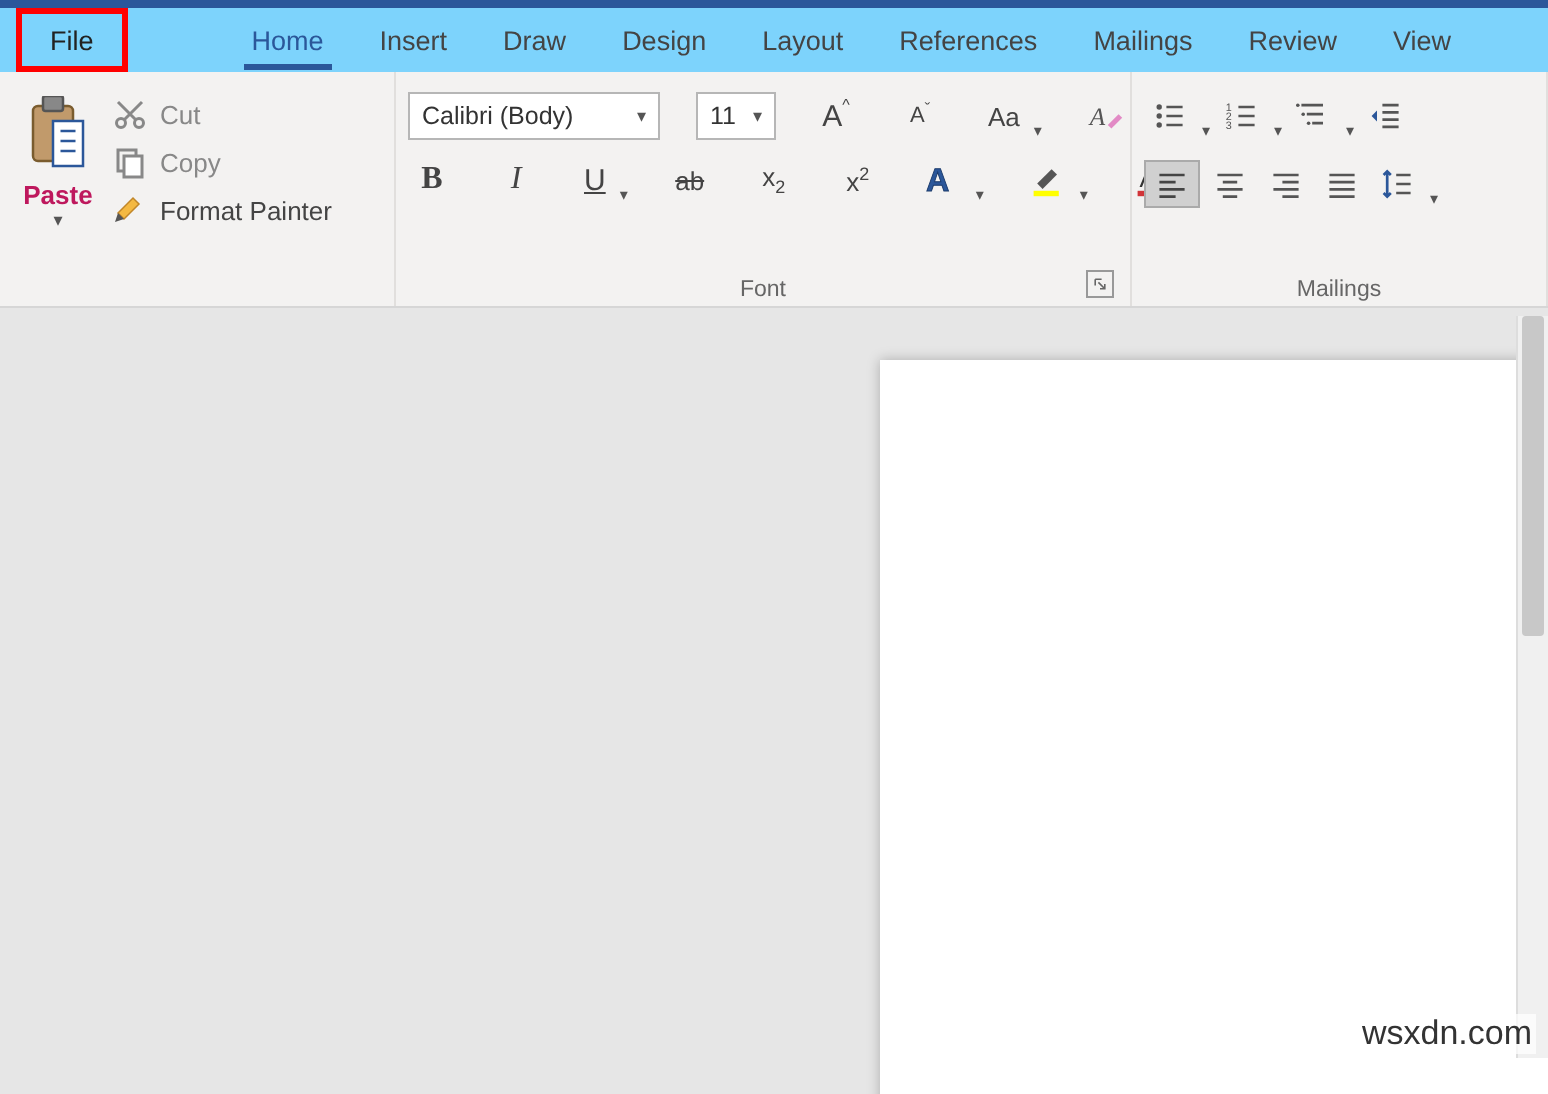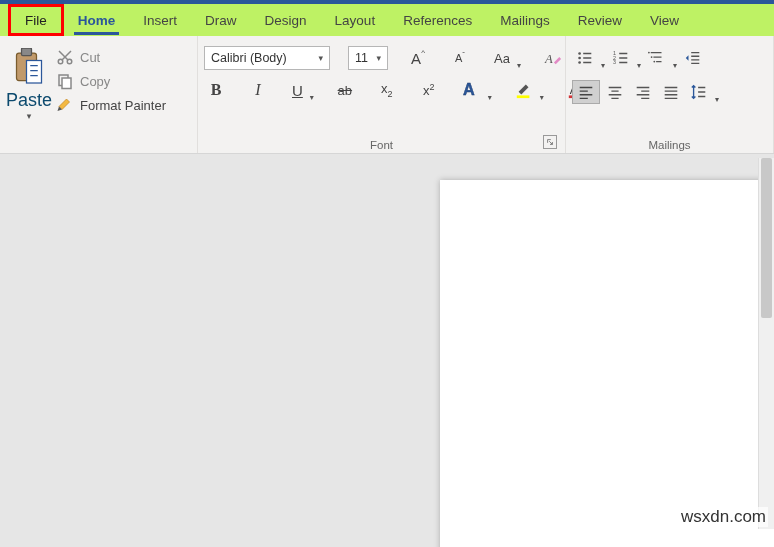--- a/index.html
+++ b/index.html
@@ -1,31 +1,31 @@
 <!DOCTYPE html>
 <html><head>
 <meta charset="utf-8">
 <style>
   * { box-sizing: border-box; margin: 0; padding: 0; }
   body { font-family: "Segoe UI", Arial, sans-serif; font-size: 13px; background: #e6e6e6; width: 774px; height: 547px; overflow: hidden; position: relative; }
-  .tabs { background: #bef264; height: 36px; display: flex; align-items: stretch; border-top: 4px solid #2b579a; padding-left: 8px; }
+  .tabs { background: #7dd3fc; height: 36px; display: flex; align-items: stretch; border-top: 4px solid #2b579a; padding-left: 8px; }
   .tab { display: flex; align-items: center; padding: 0 14px; color: #444; cursor: pointer; font-size: 13.5px; }
   .tab.file { border: 3px solid #ff0000; color: #222; padding: 0 14px; }
-  .tab.home { color: #2b579a; font-weight: 700; position: relative; }
+  .tab.home { color: #2b579a; font-weight: 400; position: relative; margin-left: 48px; }
   .tab.home::after { content:""; position:absolute; left:10px; right:10px; bottom:1px; height:3px; background:#2b579a; }
   .ribbon { background: #f3f2f1; height: 118px; display:flex; border-bottom:1px solid #d6d6d6;}
   .group { display:flex; flex-direction:column; padding: 4px 6px 2px 6px; border-right:1px solid #e1dfdd; }
   .group-body { flex:1; display:flex; align-items:flex-start; }
   .group-label { text-align:center; font-size:11.5px; color:#666; padding-top:2px; display:flex; justify-content:center; gap:40px; align-items:center; position:relative;}
   .launcher { width:14px; height:14px; border:1px solid #999; position:absolute; right:2px; bottom:2px; display:flex; align-items:center; justify-content:center; }
   .launcher svg { width:8px; height:8px; }
   
   .paste { display:flex; flex-direction:column; align-items:center; width:46px; padding-top:8px; cursor:pointer; }
   .paste svg { width:30px; height:40px; }
-  .paste-label { font-size:18px; color:#0c4a6e; margin-top:2px;}
+  .paste-label { font-size:13px; color:#be185d; margin-top:2px;font-weight:bold;}
   .paste-arrow { font-size:9px; color:#555; }
   .clip-right { display:flex; flex-direction:column; gap:6px; padding-top:8px; padding-left:4px;}
   .clip-item { display:flex; align-items:center; gap:6px; color:#888; font-size:13px; cursor:pointer;}
   .clip-item.fp { color:#444; }
   .clip-item svg { width:18px; height:18px; }
   
   .font-group .group-body { flex-direction:column; gap:8px; padding-top:6px; }
   .font-row { display:flex; align-items:center; gap:18px; }
   .font-select { height:24px; border:1px solid #b6b6b6; background:#fff; display:flex; align-items:center; padding:0 6px; font-size:12.5px; color:#333; cursor:pointer; }
   .font-select.name { width:126px; justify-content:space-between;}

